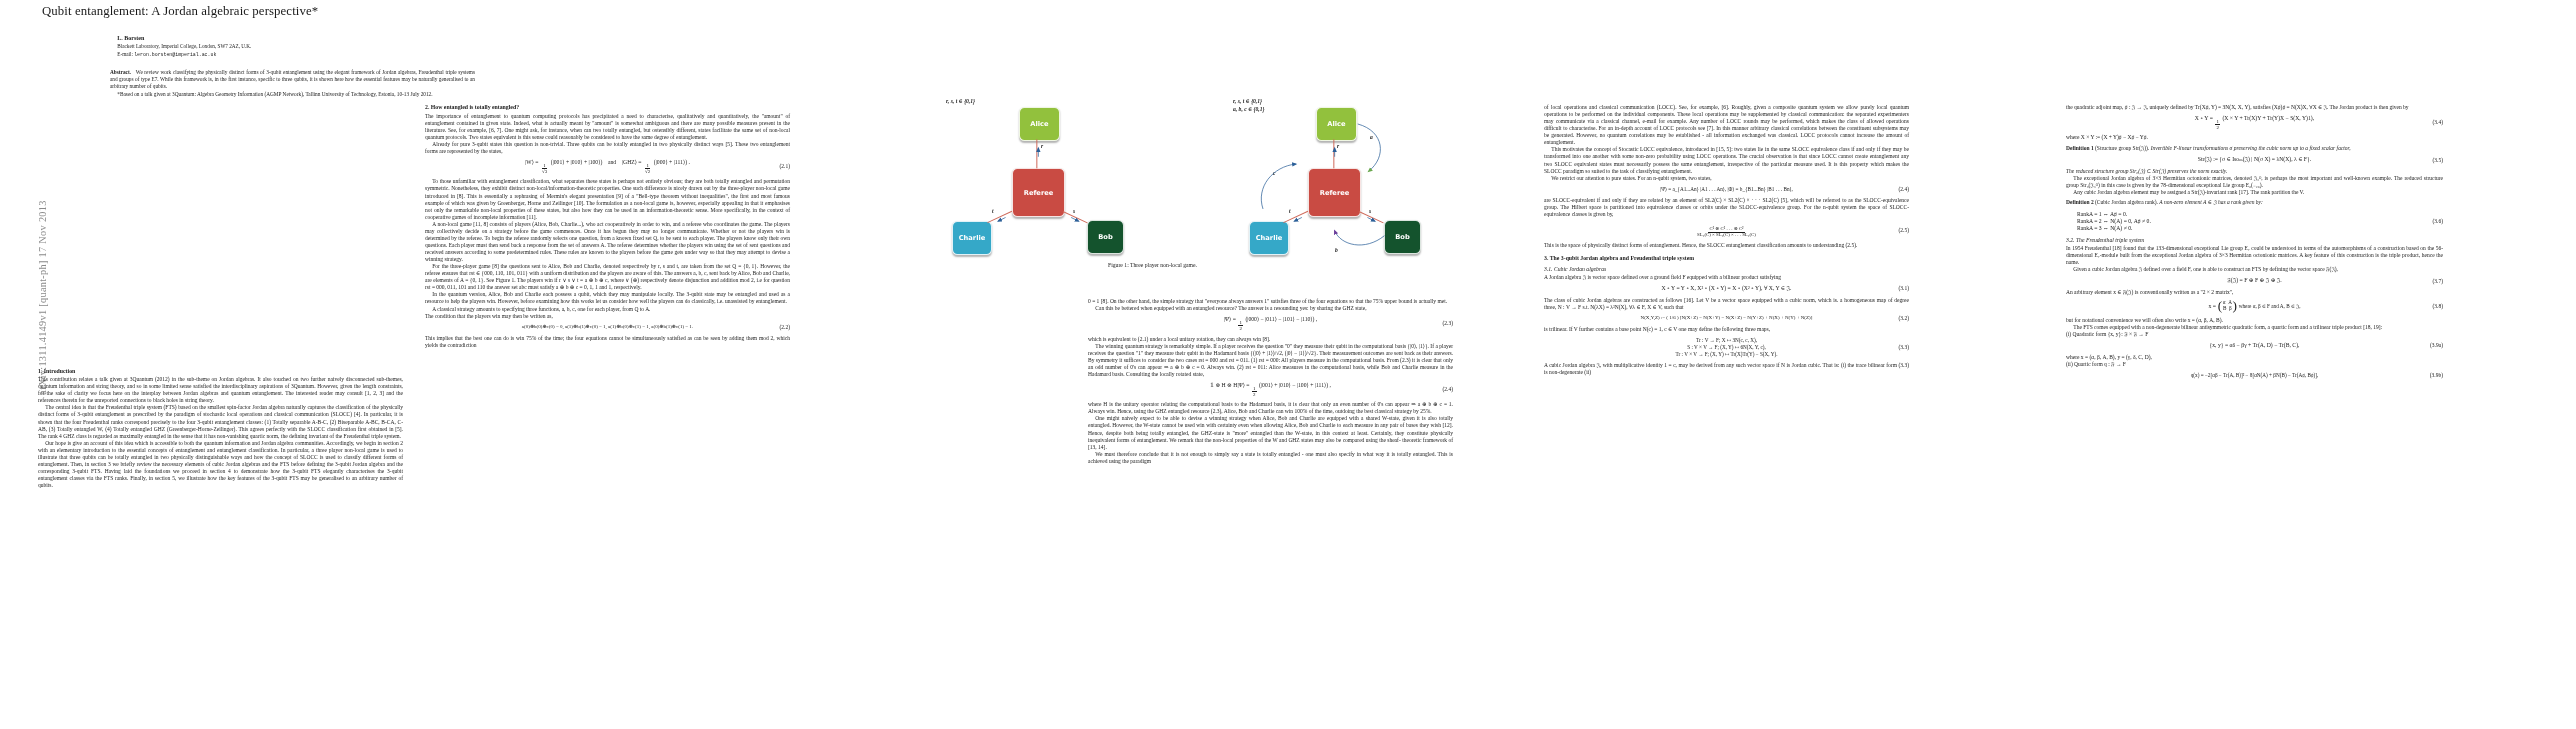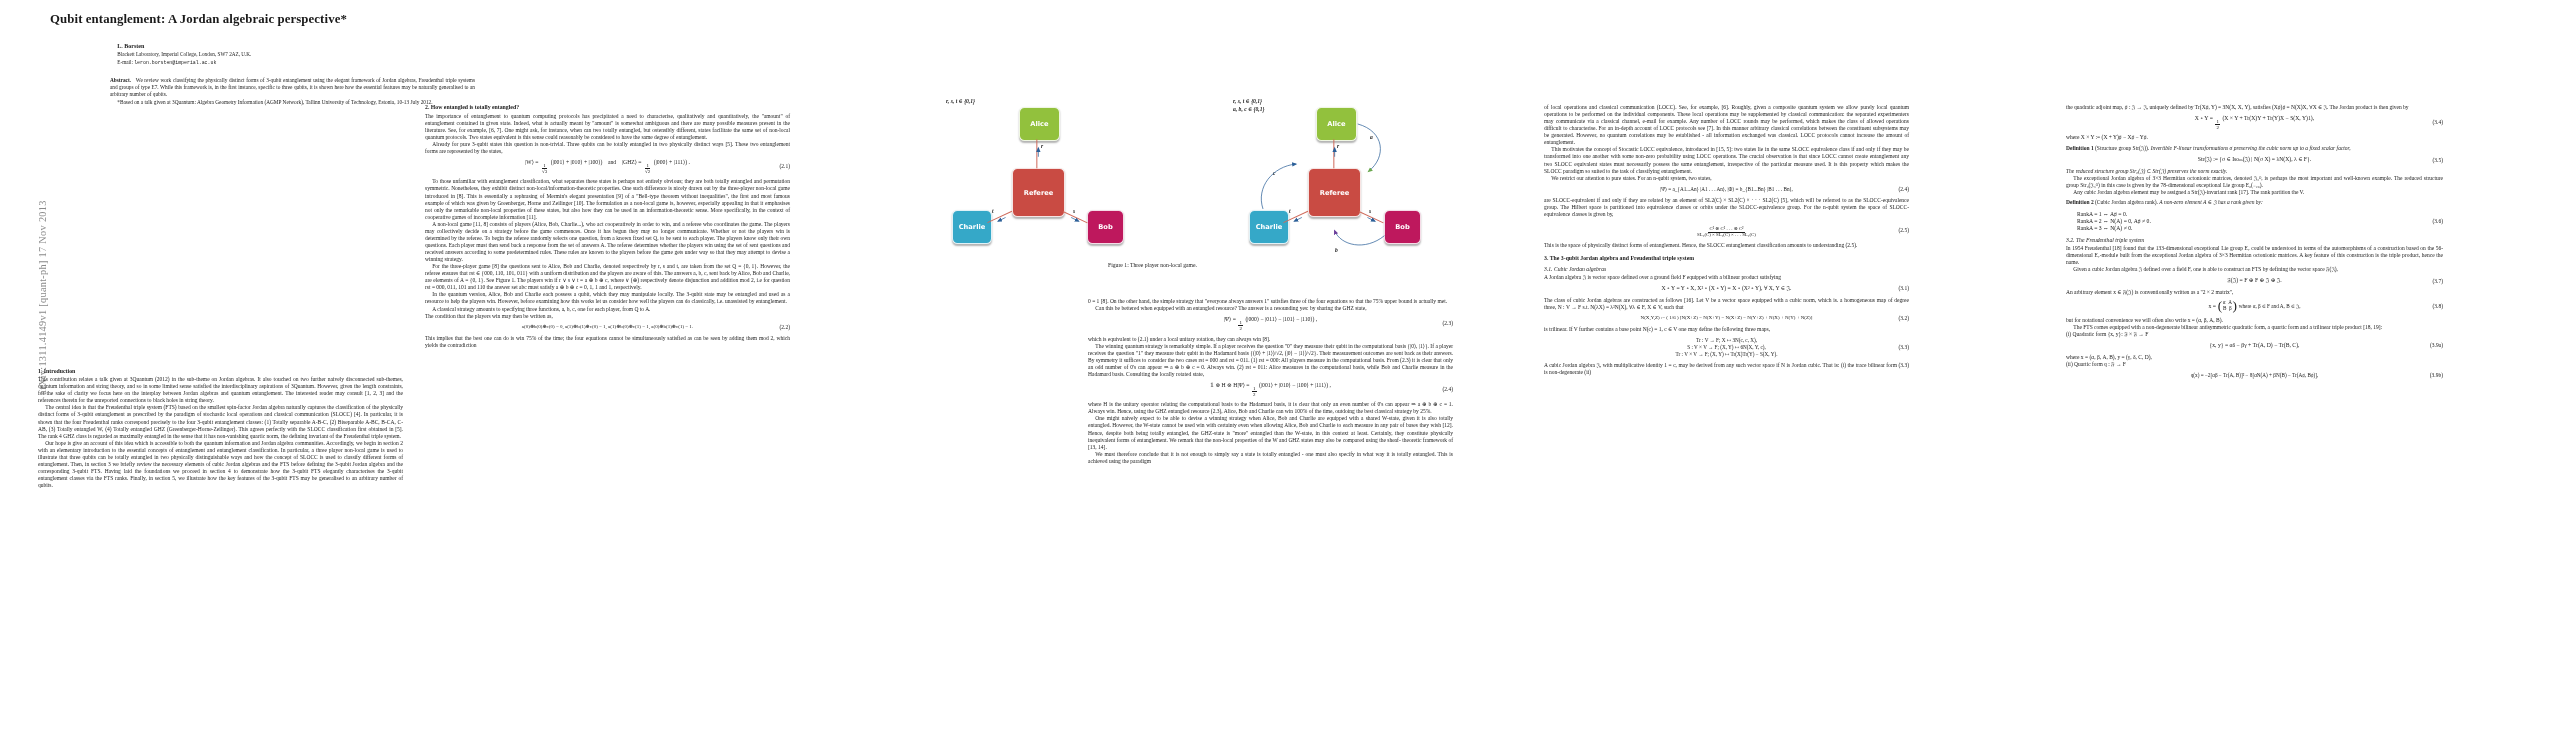--- a/index.html
+++ b/index.html
@@ -51,21 +51,21 @@
   .subsec{
     font-style:italic;font-size:5.7px;margin:3.6px 0 0.6px 0;text-indent:0;
     text-align:left;
   }
   .it{font-style:italic;}
   .bf{font-weight:bold;}
 
   
   .titleblock{position:absolute;left:38px;top:0;width:437px;}
   .paper-title{
-    font-size:12.8px;font-weight:bold;margin:12px;
+    font-size:12.8px;font-weight:normal;margin:4px;
     text-align:left;letter-spacing:0.1px;
   }
   .author-block{margin-left:72px;margin-top:16px;}
   .author-name{font-size:6px;font-weight:bold;margin:0;}
   .author-addr{font-size:5.2px;margin:1.8px 0 0 0;}
   .author-mail{font-size:5.2px;margin:2.4px 0 0 0;}
   .mono{font-family:"Liberation Mono","DejaVu Sans Mono",monospace;font-size:4.9px;}
   .abstract{
     margin-left:72px;margin-top:12px;width:365px;
     font-size:5.3px;line-height:1.31;text-align:justify;
@@ -95,22 +95,22 @@
   .node{
     position:absolute;border-radius:5.5px;
     color:#fff;display:flex;align-items:center;justify-content:center;
     font-family:"DejaVu Sans","Liberation Sans",sans-serif;
     font-size:6.7px;
     box-shadow:0 1.2px 1.8px rgba(0,0,0,.30);
     border:0.6px solid rgba(255,255,255,.85);
   }
   .n-alice{background:#92c13d;}
   .n-referee{background:#c94b43;}
-  .n-charlie{background:#35a8c8;}
-  .n-bob{background:#be185d;}
+  .n-charlie{background:#35a8c8;margin-top:11px;}
+  .n-bob{background:#14532d;margin-top:10px;}
   .edge{position:absolute;background:#cf6a5a;height:0.7px;transform-origin:0 50%;}
   .varlabel{
     position:absolute;font-style:italic;font-size:5.5px;
     font-family:"Liberation Serif","DejaVu Serif",serif;color:#111;
   }
   .setlabel{
     position:absolute;font-size:5.6px;font-style:italic;
     font-family:"Liberation Serif","DejaVu Serif",serif;
     white-space:nowrap;line-height:1.35;
   }

